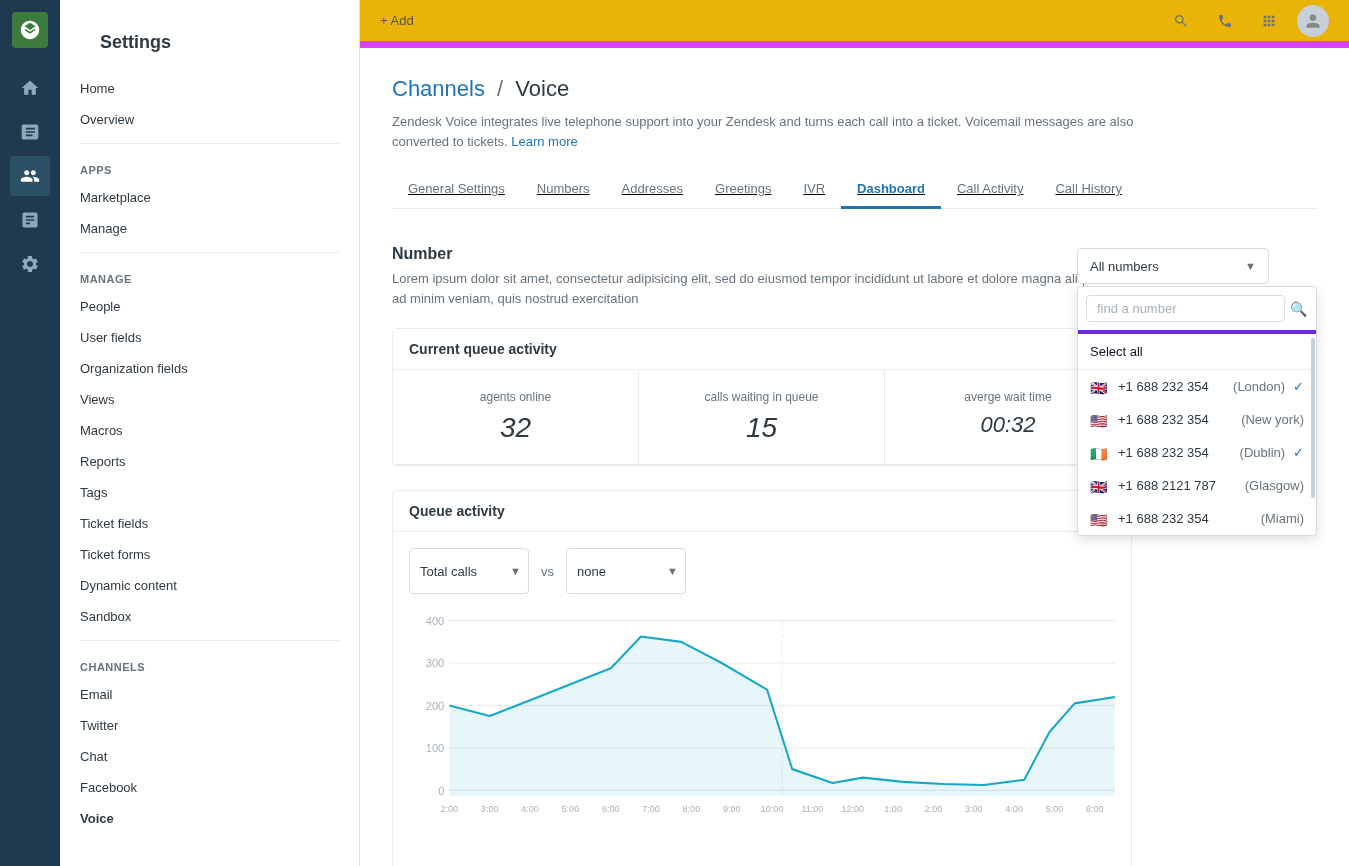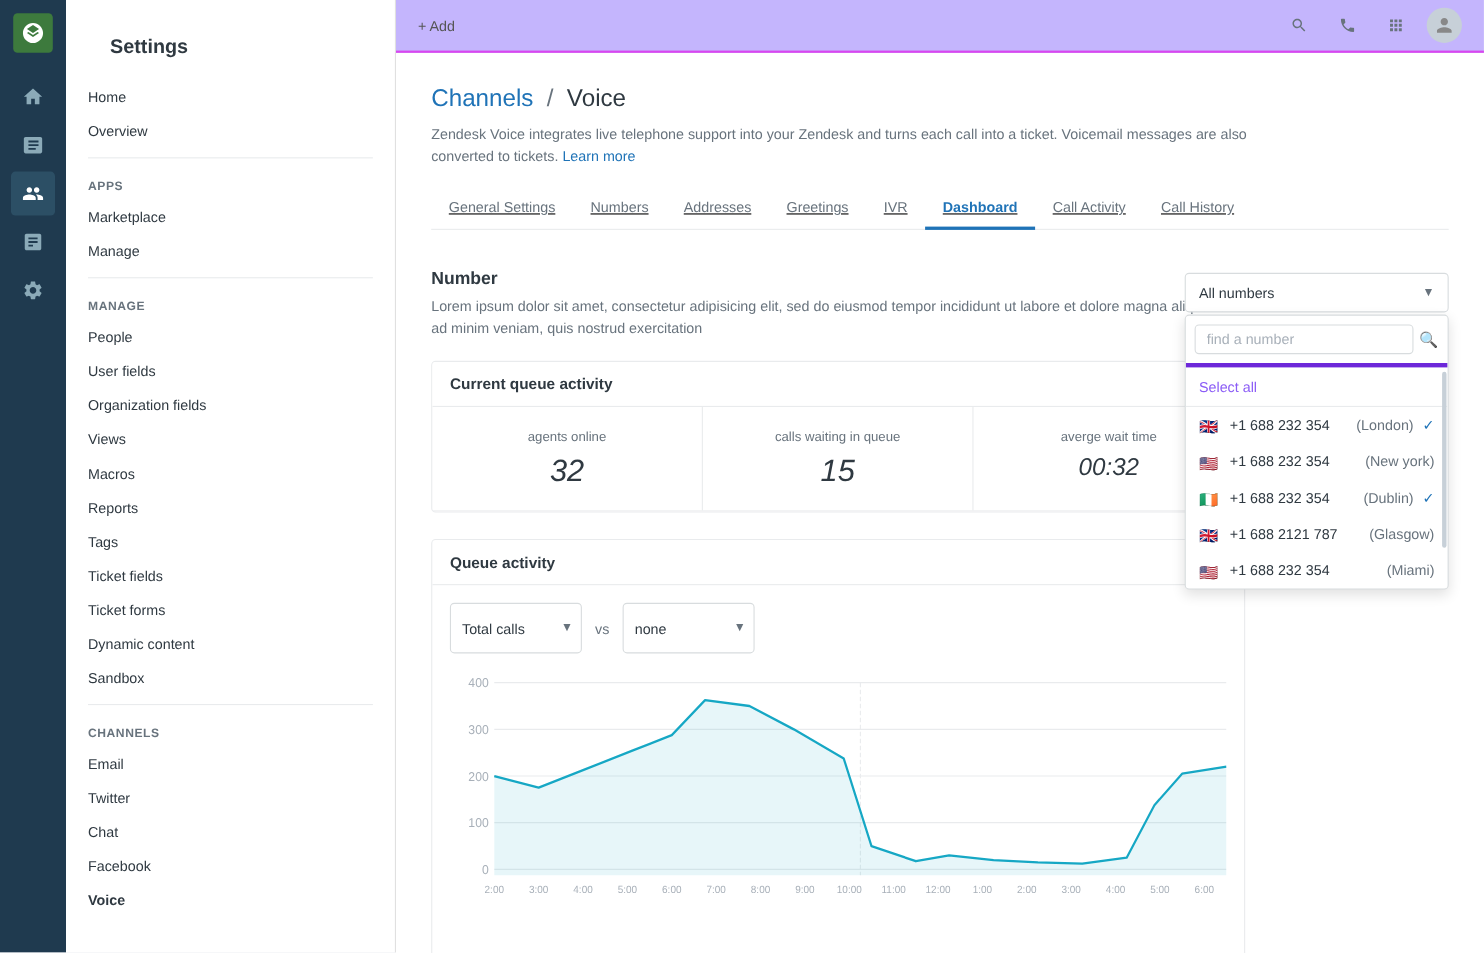--- a/index.html
+++ b/index.html
@@ -79,26 +79,26 @@
     
     .main-content {
       flex: 1;
       overflow-y: auto;
       background: #fff;
       padding: 0;
     }
     
     .top-header {
       height: 48px;
-      border-bottom: 2px solid #d946ef;
+      border-bottom: 7px solid #d946ef;
       display: flex;
       align-items: center;
       justify-content: space-between;
       padding: 0 20px;
-      background: #c4b5fd;
+      background: #eab308;
     }
     .top-header-right { display: flex; align-items: center; gap: 12px; }
     .header-icon-btn {
       width: 32px; height: 32px;
       display: flex; align-items: center; justify-content: center;
       border-radius: 4px; cursor: pointer; color: #68737d;
       border: none; background: none; font-size: 16px;
     }
     .avatar {
       width: 32px; height: 32px; border-radius: 50%;
@@ -129,21 +129,21 @@
     }
     .tab-item.active { color: #1f73b7; border-bottom-color: #1f73b7; font-weight: 600; }
 
     
     .section-title { font-size: 16px; font-weight: 600; color: #2f3941; margin-bottom: 6px; }
     .section-desc { font-size: 13px; color: #68737d; margin-bottom: 20px; max-width: 760px; line-height: 1.5; }
 
     
     .dropdown-wrapper { position: absolute; right: 32px; top: 200px; z-index: 10; }
     .dropdown-trigger {
-      width: 240px;
+      width: 192px;
       height: 36px;
       border: 1px solid #d8dcde;
       border-radius: 4px;
       background: #fff;
       display: flex; align-items: center; justify-content: space-between;
       padding: 0 12px;
       font-size: 13px;
       color: #2f3941;
       cursor: pointer;
     }
@@ -165,21 +165,21 @@
     .dropdown-search input {
       border: 1px solid #d8dcde; border-radius: 4px;
       padding: 5px 10px; font-size: 13px; color: #2f3941;
       width: 100%; outline: none;
     }
     .dropdown-search input::placeholder { color: #a8b0b9; }
     .search-icon-btn { color: #68737d; font-size: 14px; }
     .dropdown-select-all {
       padding: 10px 12px;
       font-size: 13px;
-      color: #8b5cf6;
+      color: #0f172a;
       font-weight: 500;
       cursor: pointer;
       border-bottom: 1px solid #e9ebed;
     }
     .dropdown-item {
       padding: 9px 12px;
       display: flex; align-items: center; gap: 8px;
       font-size: 13px; color: #2f3941;
       cursor: pointer;
       position: relative;

